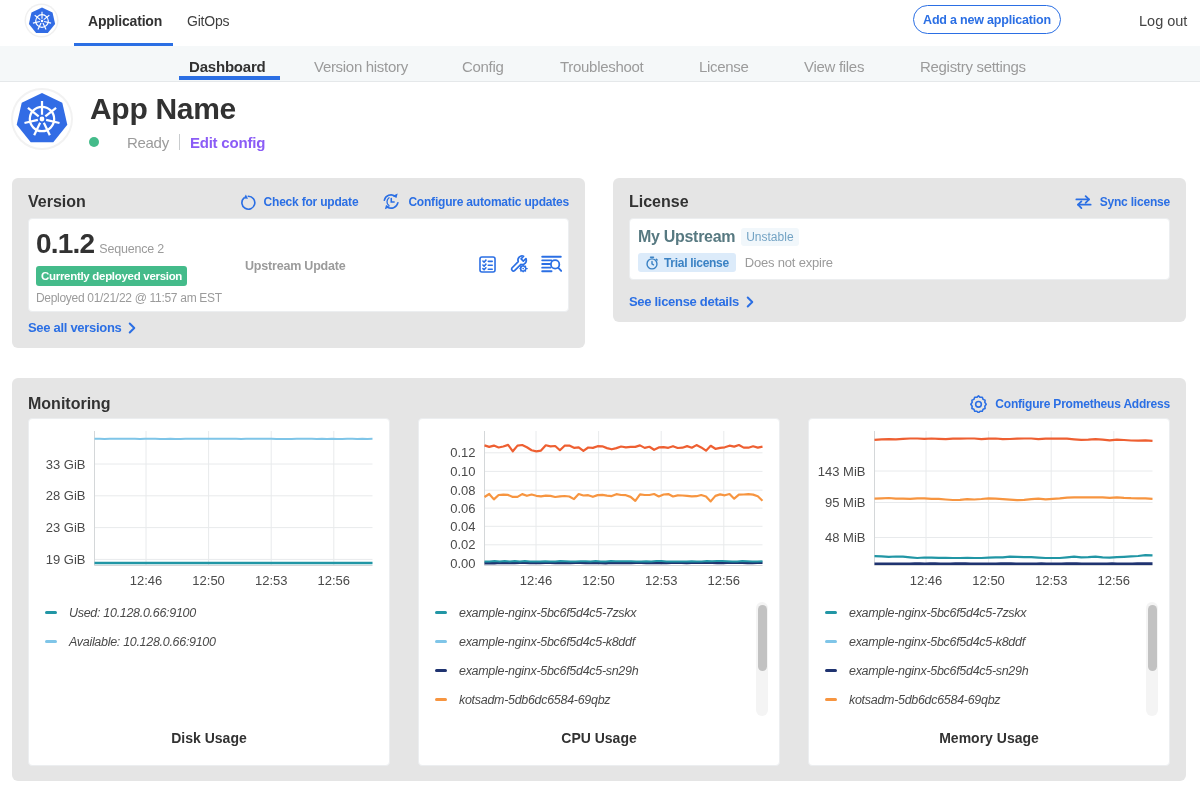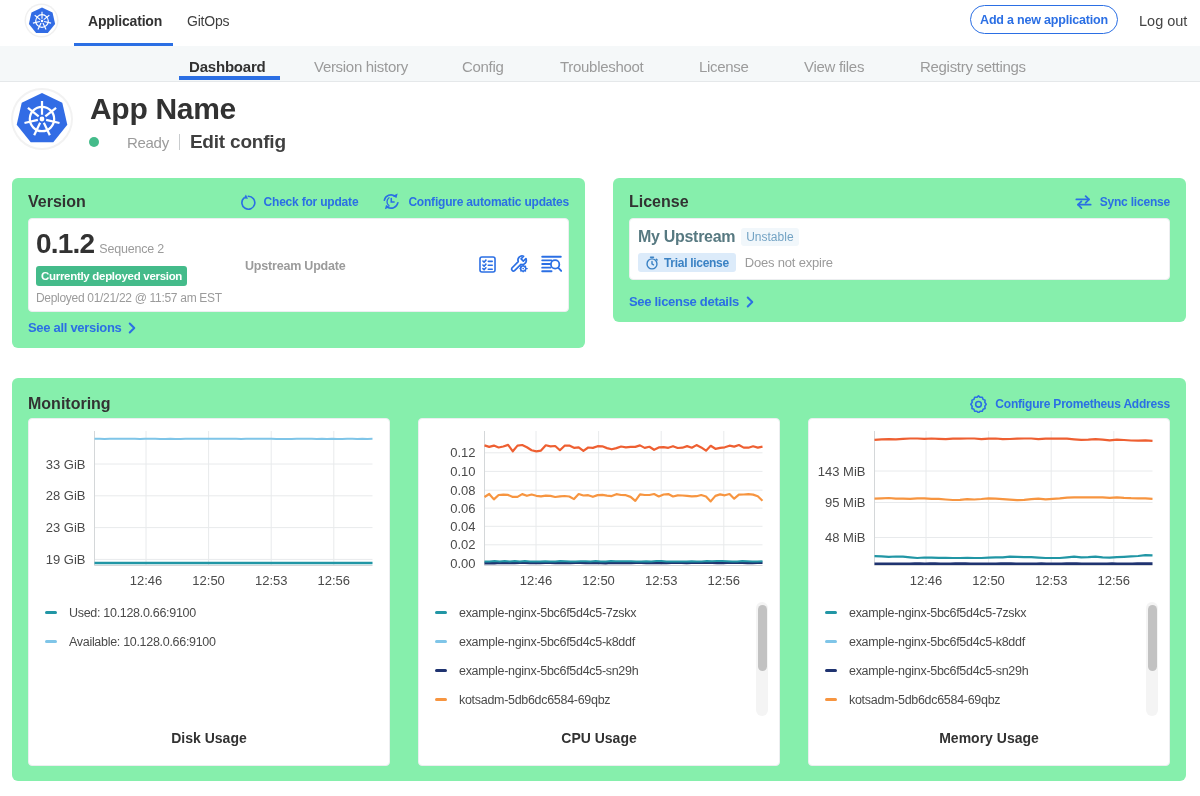--- a/index.html
+++ b/index.html
@@ -2,37 +2,37 @@
 <html><head>
 <meta charset="utf-8">
 <style>
 * { margin:0; padding:0; box-sizing:border-box; }
 html,body { width:1200px; height:796px; background:#fff; font-family:"Liberation Sans", sans-serif; overflow:hidden; }
 .nav1 { height:46px; background:#fff; position:relative; }
 .logo-circ { position:absolute; left:26px; top:5px; width:31px; height:31px; border-radius:50%; background:#fff; box-shadow:0 0 0 1.5px #f0f0f0; display:flex; align-items:center; justify-content:center; }
 .t-app { position:absolute; left:88px; top:13px; font-size:14px; font-weight:700; color:#323232; letter-spacing:-0.2px; }
 .t-gitops { position:absolute; left:187px; top:13px; font-size:14px; color:#3f3f3f; letter-spacing:-0.2px; }
 .t-underline { position:absolute; left:74px; top:42.5px; width:99px; height:3.5px; background:#2b6fe4; }
-.btn-outline { position:absolute; left:970px; top:5px; width:148px; height:29px; border:1.5px solid #2b6fe4; color:#2b6fe4; background:#fff; border-radius:15px; font-size:12.5px; font-weight:700; letter-spacing:-0.2px; display:flex; align-items:center; justify-content:center; }
+.btn-outline { position:absolute; left:913px; top:5px; width:148px; height:29px; border:1.5px solid #2b6fe4; color:#2b6fe4; background:#fff; border-radius:15px; font-size:12.5px; font-weight:700; letter-spacing:-0.2px; display:flex; align-items:center; justify-content:center; }
 .logout { position:absolute; left:1139px; top:13px; font-size:14.5px; color:#444; }
 .nav2 { height:36px; background:#f5f8f9; border-bottom:1px solid #e5e8ea; position:relative; }
 .stab { position:absolute; top:11.5px; font-size:15px; color:#9b9b9b; letter-spacing:-0.3px; }
 .stab.active { color:#323232; font-weight:700; letter-spacing:-0.2px; }
 .s-underline { position:absolute; left:179px; top:30px; width:101px; height:3.5px; background:#2b6fe4; }
 .apphead { height:96px; position:relative; }
 .bigcirc { position:absolute; left:13px; top:8px; width:58px; height:58px; border-radius:50%; background:#fff; box-shadow:0 0 0 2px #f2f2f2; display:flex; align-items:center; justify-content:center; }
 .appname { position:absolute; left:90px; top:10px; font-size:30px; font-weight:700; color:#323232; letter-spacing:-0.3px; }
 .statusrow { position:absolute; left:89px; top:49px; height:22px; display:flex; align-items:center; font-size:15px; }
 .dot { width:10px; height:10px; border-radius:50%; background:#44bb8a; margin-right:4px; }
 .ready { color:#9b9b9b; letter-spacing:-0.3px;margin-left:24px; }
 .vsep { width:1px; height:16px; background:#c9ccce; margin:0 10px; }
-.editcfg { color:#404040; font-weight:700; font-size:19px; letter-spacing:-0.2px; }
+.editcfg { color:#8b5cf6; font-weight:700; font-size:15px; letter-spacing:-0.2px; }
 .content { padding:0 14px 0 12px; }
 .cardrow { display:flex; gap:28px; }
-.card { background:#86efac; border-radius:6px; }
+.card { background:#e5e5e5; border-radius:6px; }
 .vcard { width:573px; height:170px; padding:14px 16px; }
 .lcard { width:573px; height:144px; padding:14px 16px; }
 .cardhead { display:flex; align-items:center; height:19px; }
 .cardtitle { font-size:16px; font-weight:700; color:#323232; }
 .headlinks { margin-left:auto; display:flex; align-items:center; gap:24px; }
 .hlink { display:flex; align-items:center; gap:7px; color:#2b6fe4; font-weight:700; font-size:12px; letter-spacing:-0.2px; }
 .whitebox { background:#fff; border:1px solid #eceef0; border-radius:4px; margin-top:7px; }
 .vbox { height:94px; padding:9px 6px 0 7px; display:flex; }
 .vercol { width:209px; }
 .verline { display:flex; align-items:baseline; }
@@ -51,21 +51,21 @@
 .trialbadge { display:flex; align-items:center; gap:5px; background:#dcebfa; color:#3b82c4; font-size:12px; font-weight:700; letter-spacing:-0.3px; border-radius:3px; padding:2.5px 7px; }
 .noexpire { font-size:13px; color:#9b9b9b; letter-spacing:-0.2px; margin-left:9px; }
 .lseeall { margin-top:14px; }
 .moncard { margin-top:30px; padding:16px 16px 0; height:403px; }
 .monhead { display:flex; align-items:center; height:19px; }
 .montitle { font-size:16px; font-weight:700; color:#323232; }
 .chartrow { display:flex; gap:28px; margin-top:5px; }
 .chartcard { width:362px; height:348px; background:#fff; border:1px solid #eceef0; border-radius:4px; position:relative; }
 .chartcard svg { display:block; }
 .legend { margin-top:7px; position:relative; padding-left:16px; }
-.lrow { display:flex; align-items:center; height:29px; }
+.lrow { display:flex; align-items:center; height:29px;font-style:italic; }
 .dash { width:12px; height:3px; border-radius:2px; flex:none; }
 .ltxt { font-size:12.5px; color:#4a4a4a; letter-spacing:-0.3px; margin-left:12px; }
 .sbar { position:absolute; right:11px; top:4px; width:12px; height:114px; background:#f4f4f4; border-radius:6px; }
 .sthumb { position:absolute; left:1.5px; top:3px; width:9px; height:66px; background:#c2c2c2; border-radius:5px; }
 .charttitle { position:absolute; bottom:19px; left:0; right:0; text-align:center; font-size:14px; font-weight:700; color:#323232; }
 </style>
 </head>
 <body>
 <div class="nav1">
   <div class="logo-circ">

